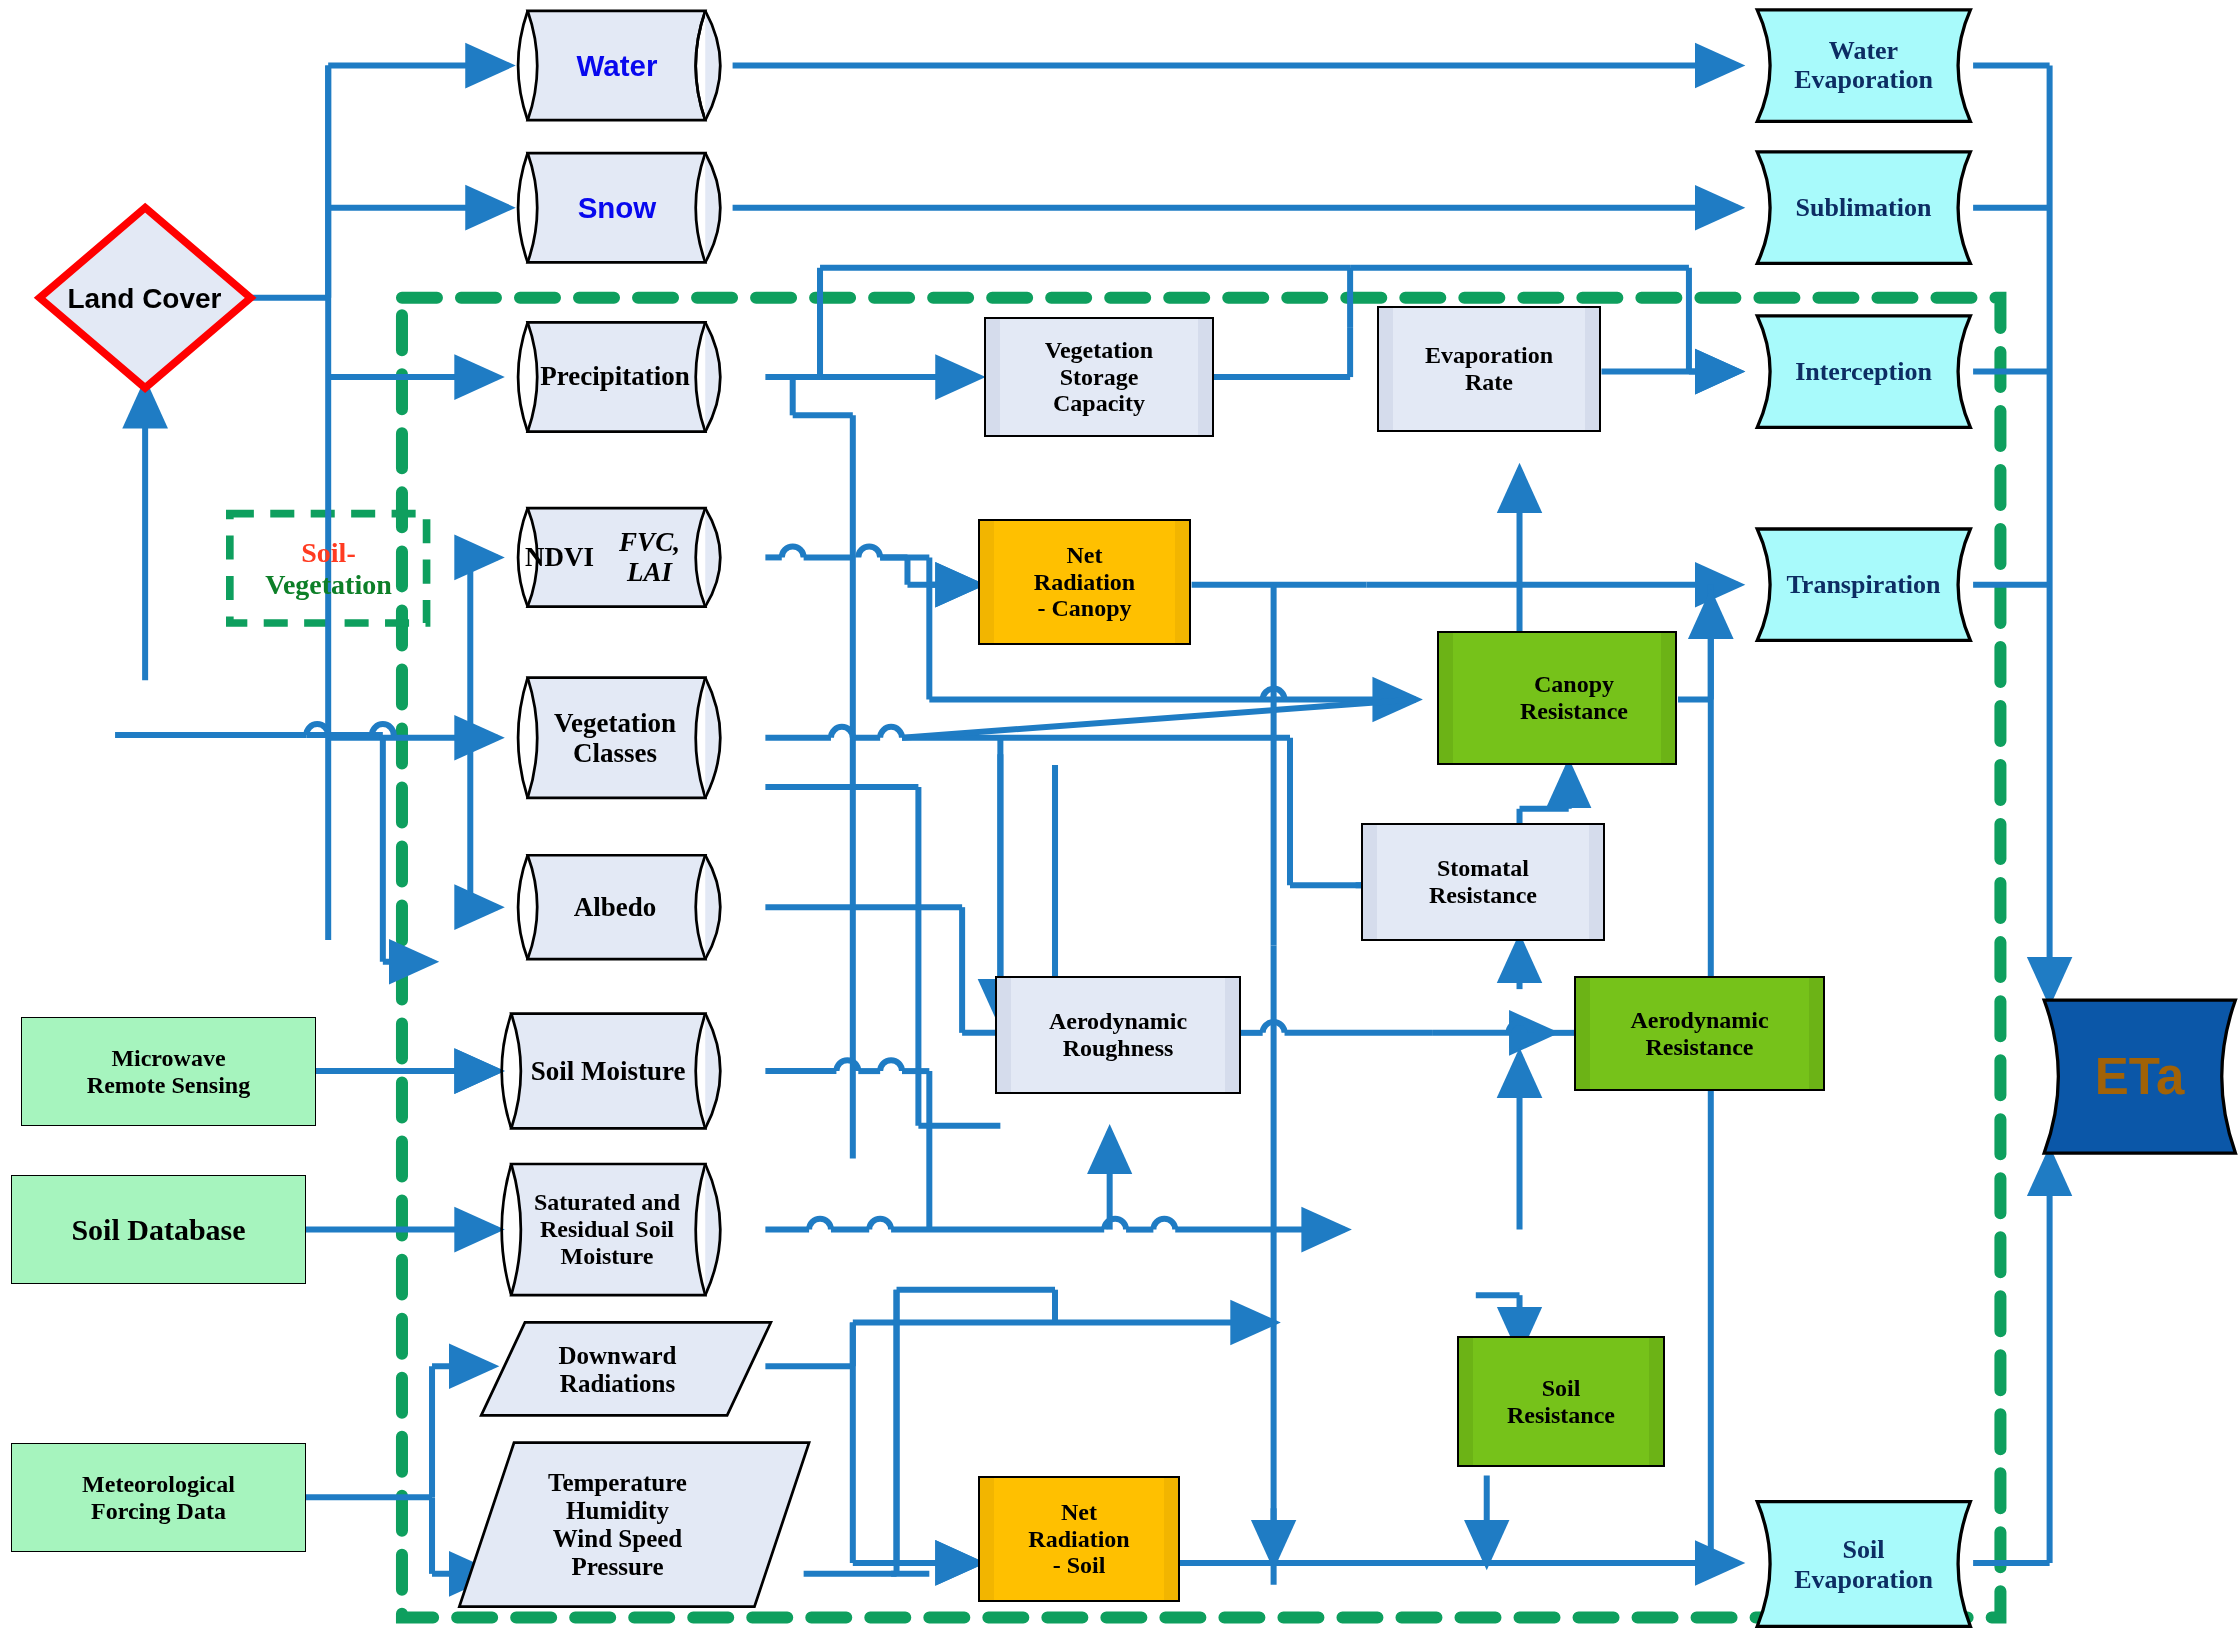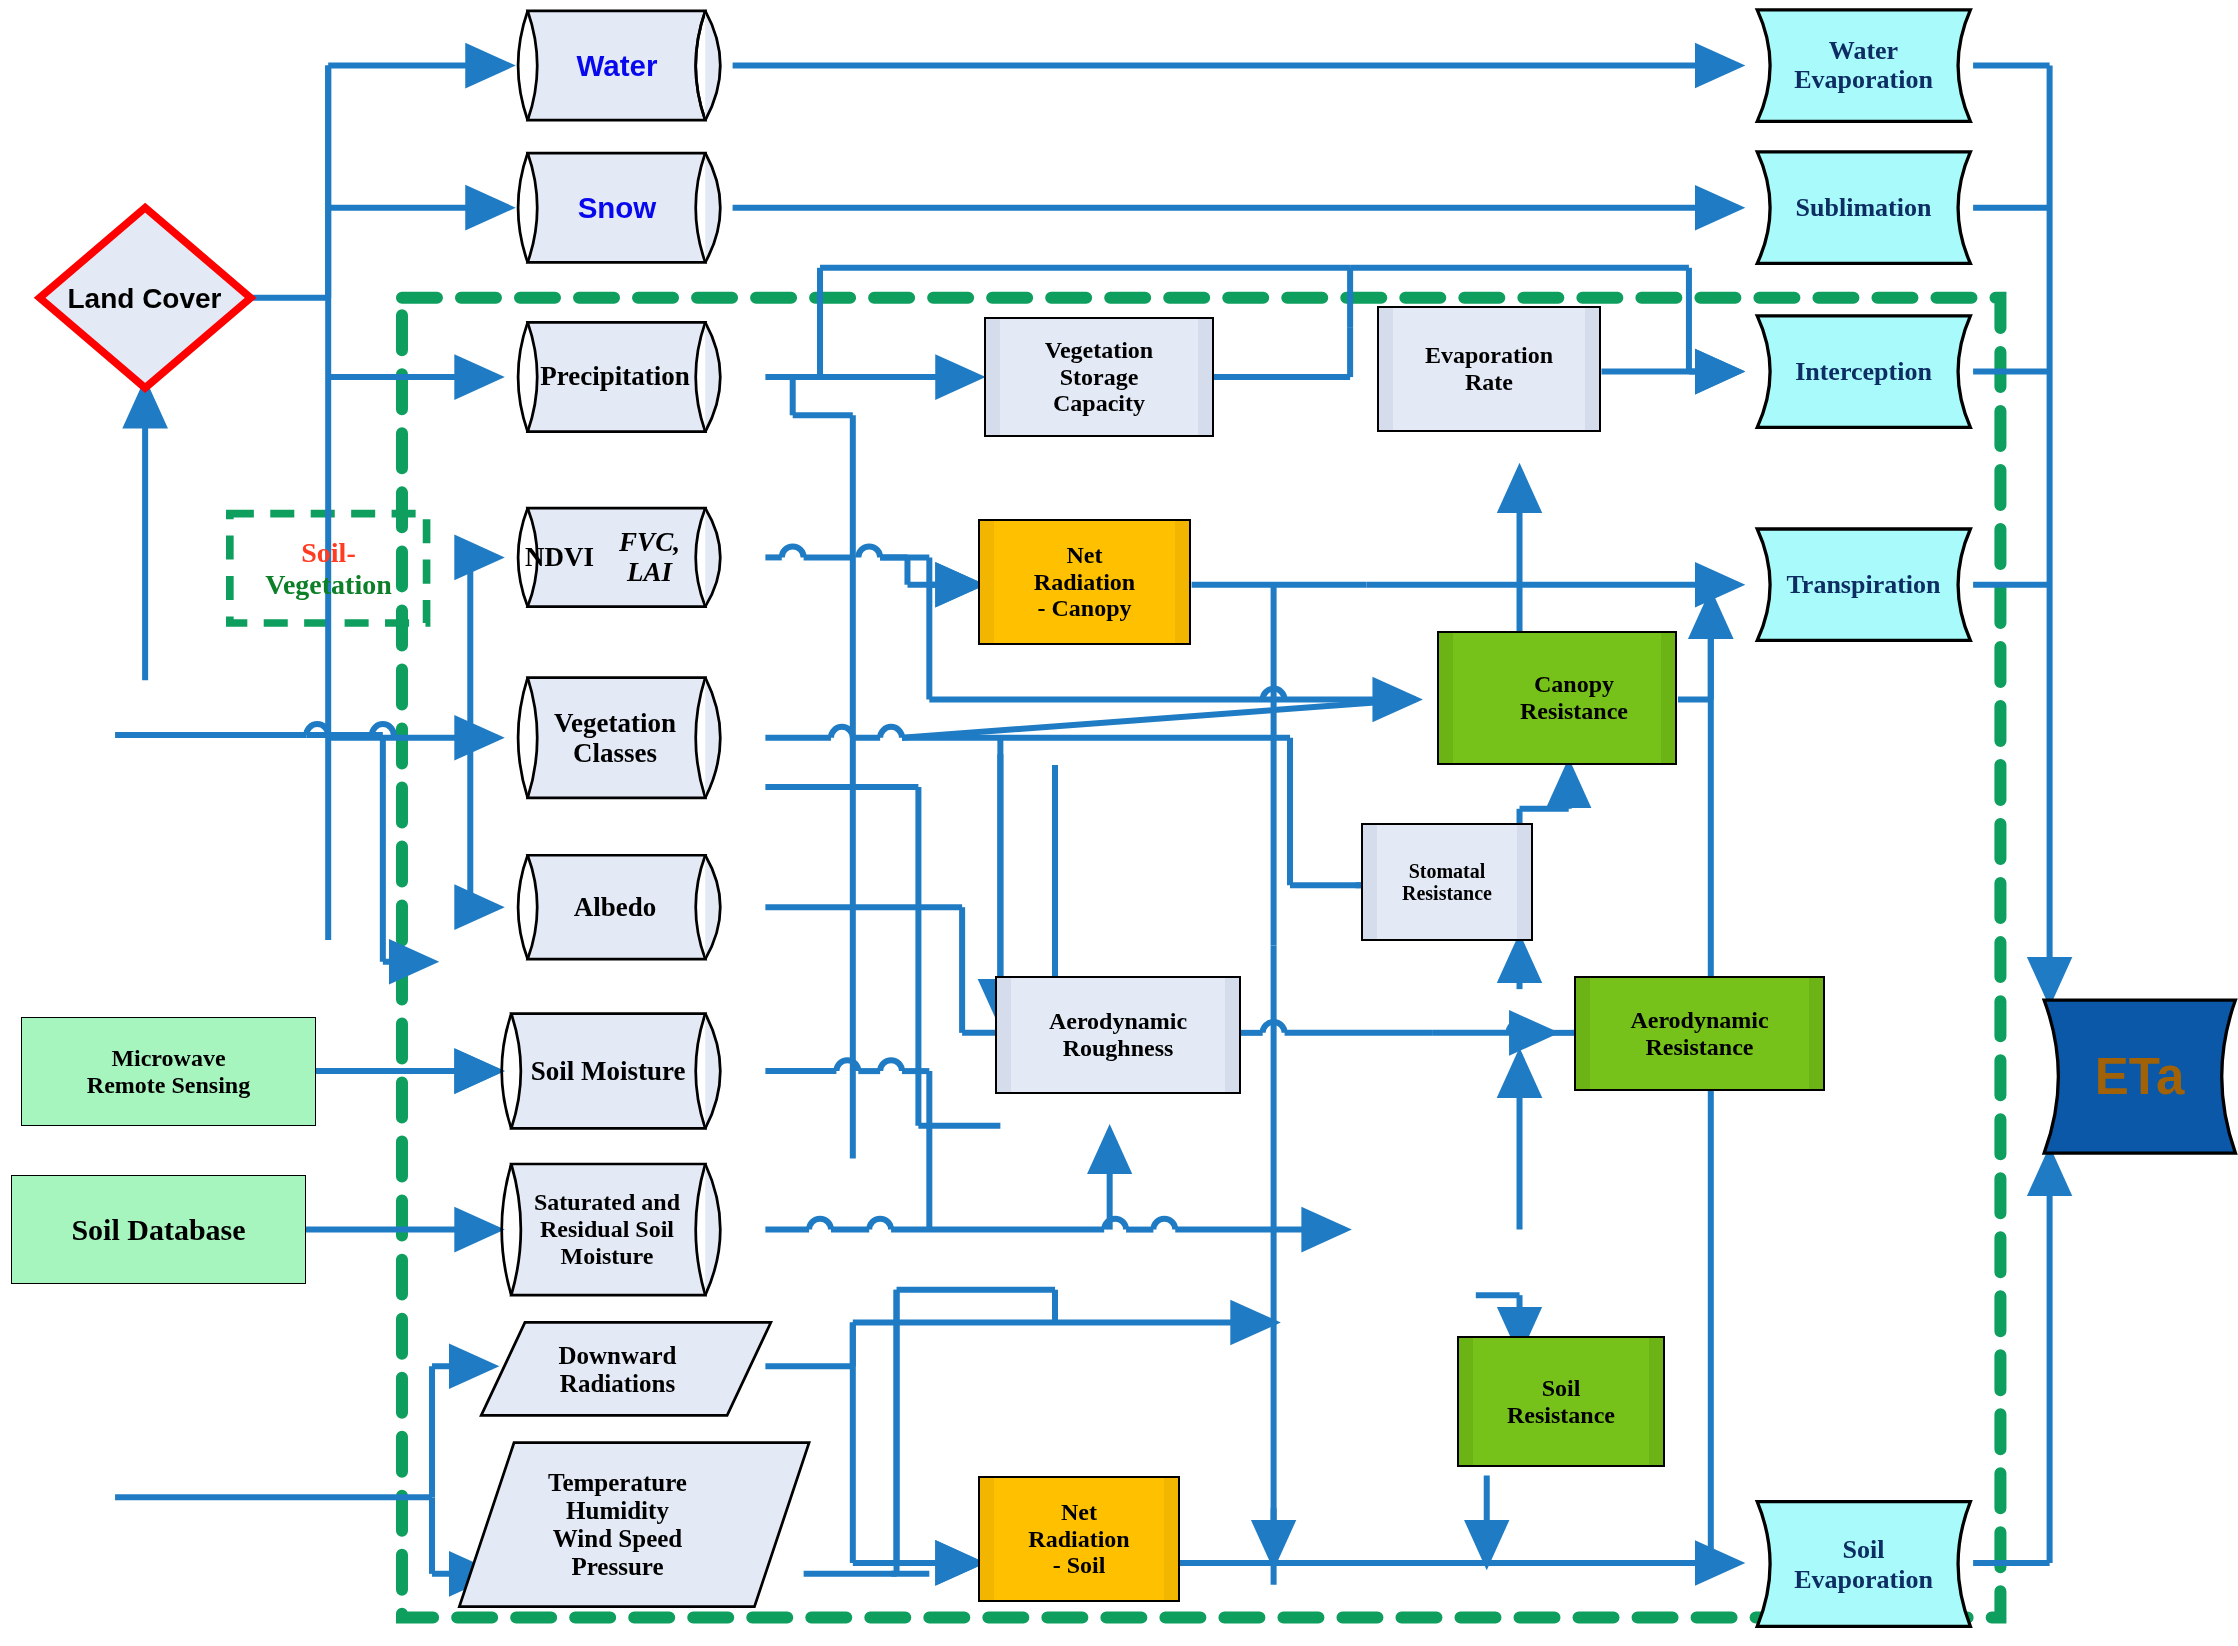--- a/index.html
+++ b/index.html
@@ -237,20 +237,24 @@
 
   <div class="node" style="left:11px;top:1017px;width:295px;height:109px;background:#A6F4BE;border:1.6px solid #000;font-size:24px;white-space:pre-line;margin-left:10px;">
     <span>Microwave
 Remote Sensing</span>
   </div>
 
   <div class="node" style="left:11px;top:1175px;width:295px;height:109px;background:#A6F4BE;border:1.6px solid #000;font-size:30px;white-space:pre-line;">
     <span>Soil Database</span>
   </div>
 
+  <div class="node" style="left:11px;top:1443px;width:295px;height:109px;background:#A6F4BE;border:1.6px solid #000;font-size:24px;white-space:pre-line;">
+    <span>Meteorological
+Forcing Data</span>
+  </div>
 
   <svg class="layer" viewBox="0 0 4096 3012" style="pointer-events:none;">
     <g fill="#E3E9F5" stroke="#000" stroke-width="5">
 
       <path d="M 965,20 L 1290,20 Q 1255,120 1290,220 L 965,220 Q 1000,120 965,20 Z"></path>
       <path d="M 1290,20 Q 1255,120 1290,220" fill="none"></path>
       <path d="M 965,20 L 1340,20 L 1340,220 L 965,220 Z" fill="none" stroke="none"></path>
       <path d="M 965,20 Q 930,120 965,220" fill="none"></path>
       <path d="M 1290,20 Q 1345,120 1290,220 " fill="#E3E9F5"></path>
 
@@ -347,21 +351,21 @@
 Radiation
 - Canopy</span>
   </div>
 
   <div class="node" style="left:1437px;top:631px;width:240px;height:134px;background:#76C21A;border:2.2px solid #000;font-size:24px;white-space:pre-line;
               background-image:linear-gradient(to right, #6CB316 0 14px, #76C21A 14px calc(100% - 14px), #6CB316 calc(100% - 14px) 100%);padding-left:34px;">
     <span>Canopy
 Resistance</span>
   </div>
 
-  <div class="node" style="left:1361px;top:823px;width:172px;height:118px;background:#E3E9F5;border:2.2px solid #000;font-size:20px;white-space:pre-line;
+  <div class="node" style="left:1361px;top:823px;width:244px;height:118px;background:#E3E9F5;border:2.2px solid #000;font-size:24px;white-space:pre-line;
               background-image:linear-gradient(to right, #D5DCEC 0 14px, #E3E9F5 14px calc(100% - 14px), #D5DCEC calc(100% - 14px) 100%);">
     <span>Stomatal
 Resistance</span>
   </div>
 
   <div class="node" style="left:995px;top:976px;width:246px;height:118px;background:#E3E9F5;border:2.2px solid #000;font-size:24px;white-space:pre-line;
               background-image:linear-gradient(to right, #D5DCEC 0 14px, #E3E9F5 14px calc(100% - 14px), #D5DCEC calc(100% - 14px) 100%);">
     <span>Aerodynamic
 Roughness</span>
   </div>

